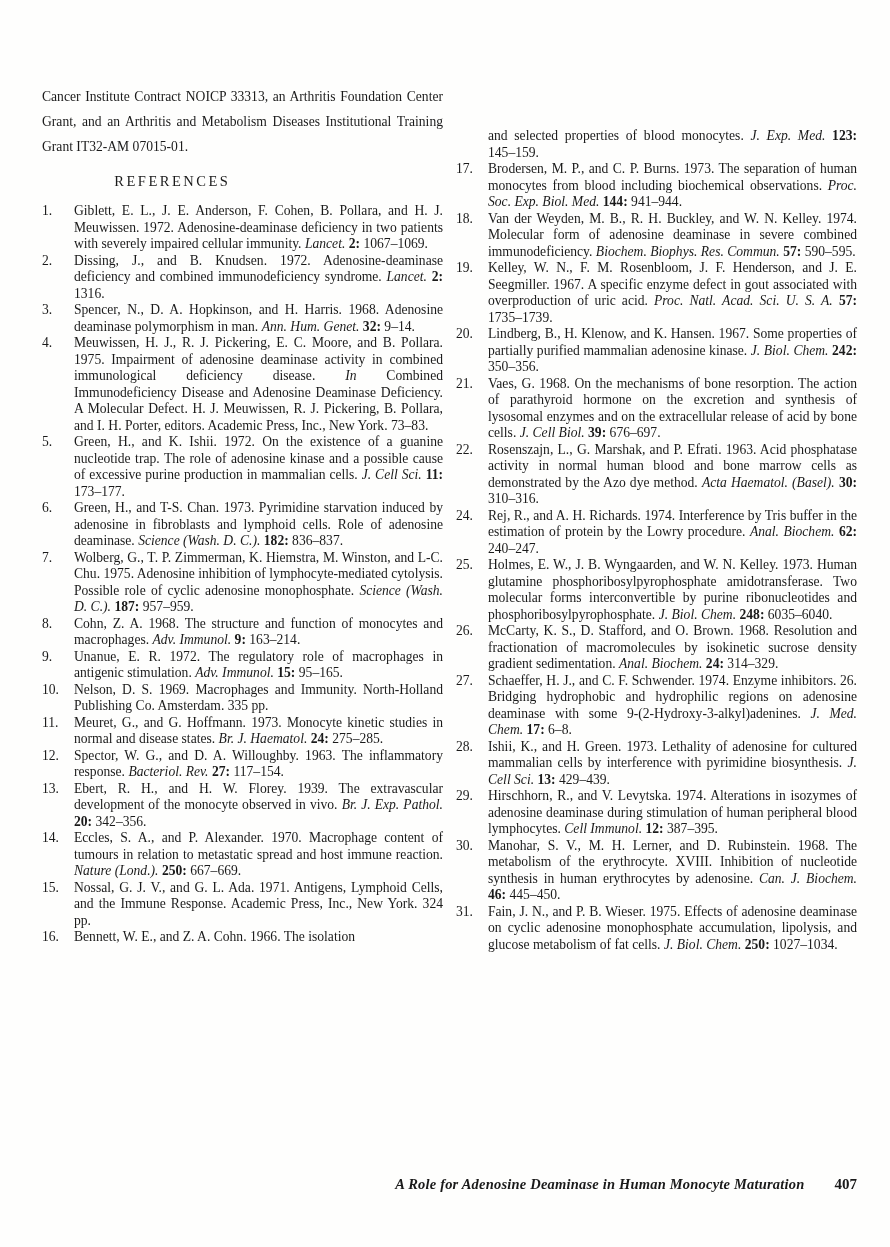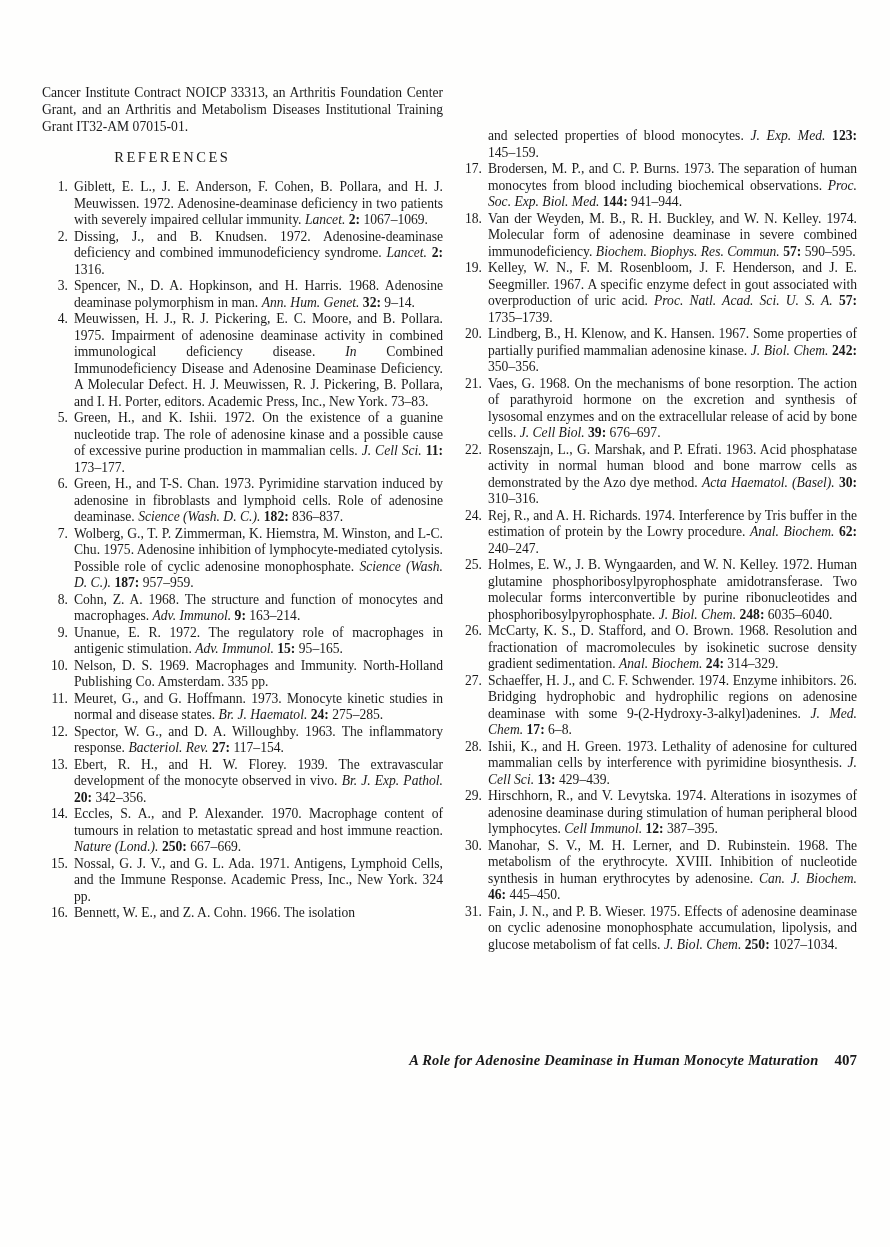--- a/index.html
+++ b/index.html
@@ -10,48 +10,48 @@
     color:#1a1a1a;
     position:relative;
     overflow:hidden;
   }
   .page{
     position:absolute;left:42px;top:84px;width:815px;
   }
   .columns{display:flex;gap:13px;}
   .col{width:401px;}
   .intro{
-    font-size:13.6px;line-height:17px;text-align:justify;
+    font-size:13.6px;line-height:25px;text-align:justify;
     margin:0 0 14px 0;
   }
   .refs-heading{
     font-size:14.5px;font-weight:normal;letter-spacing:2.5px;
     width:65%;text-align:center;
     margin:2px 0 13px 0;
   }
   .ref{
     display:flex;
     font-size:13.6px;line-height:16.5px;
   }
   .ref-num{
-    flex:0 0 26px;text-align:right;padding-right:6px;
+    flex:0 0 26px;padding-right:6px;
     white-space:nowrap;
   }
   .ref-body{flex:1;text-align:justify;}
   .cont{
     font-size:13.6px;line-height:16.5px;text-align:justify;
     margin-left:32px;
     margin-top:44px;
   }
   .it{font-style:italic;}
   .bd{font-weight:bold;}
   .footer{
-    position:absolute;top:1052px;left:42px;width:815px;
+    position:absolute;top:1176px;left:42px;width:815px;
     display:flex;justify-content:flex-end;align-items:baseline;
-    gap:16px;
+    gap:30px;
   }
   .footer-title{
     font-size:14.5px;font-style:italic;font-weight:bold;
     letter-spacing:0.2px;
   }
   .footer-page{
     font-size:15px;font-weight:bold;
   }
 </style>
 </head>
@@ -160,21 +160,21 @@
           <div class="ref">
             <span class="ref-num">22.</span>
             <div class="ref-body"><span>Rosenszajn, L., G. Marshak, and P. Efrati. 1963. Acid phosphatase activity in normal human blood and bone marrow cells as demonstrated by the Azo dye method. </span><span class="it">Acta Haematol. (Basel).</span><span> </span><span class="bd">30:</span><span> 310–316.</span></div>
           </div>
           <div class="ref">
             <span class="ref-num">24.</span>
             <div class="ref-body"><span>Rej, R., and A. H. Richards. 1974. Interference by Tris buffer in the estimation of protein by the Lowry procedure. </span><span class="it">Anal. Biochem.</span><span> </span><span class="bd">62:</span><span> 240–247.</span></div>
           </div>
           <div class="ref">
             <span class="ref-num">25.</span>
-            <div class="ref-body"><span>Holmes, E. W., J. B. Wyngaarden, and W. N. Kelley. 1972. Human glutamine phosphoribosylpyrophosphate amidotransferase. Two molecular forms interconvertible by purine ribonucleotides and phosphoribosylpyrophosphate. </span><span class="it">J. Biol. Chem.</span><span> </span><span class="bd">248:</span><span> 6035–6040.</span></div>
+            <div class="ref-body"><span>Holmes, E. W., J. B. Wyngaarden, and W. N. Kelley. 1973. Human glutamine phosphoribosylpyrophosphate amidotransferase. Two molecular forms interconvertible by purine ribonucleotides and phosphoribosylpyrophosphate. </span><span class="it">J. Biol. Chem.</span><span> </span><span class="bd">248:</span><span> 6035–6040.</span></div>
           </div>
           <div class="ref">
             <span class="ref-num">26.</span>
             <div class="ref-body"><span>McCarty, K. S., D. Stafford, and O. Brown. 1968. Resolution and fractionation of macromolecules by isokinetic sucrose density gradient sedimentation. </span><span class="it">Anal. Biochem.</span><span> </span><span class="bd">24:</span><span> 314–329.</span></div>
           </div>
           <div class="ref">
             <span class="ref-num">27.</span>
             <div class="ref-body"><span>Schaeffer, H. J., and C. F. Schwender. 1974. Enzyme inhibitors. 26. Bridging hydrophobic and hydrophilic regions on adenosine deaminase with some 9-(2-Hydroxy-3-alkyl)adenines. </span><span class="it">J. Med. Chem.</span><span> </span><span class="bd">17:</span><span> 6–8.</span></div>
           </div>
           <div class="ref">

